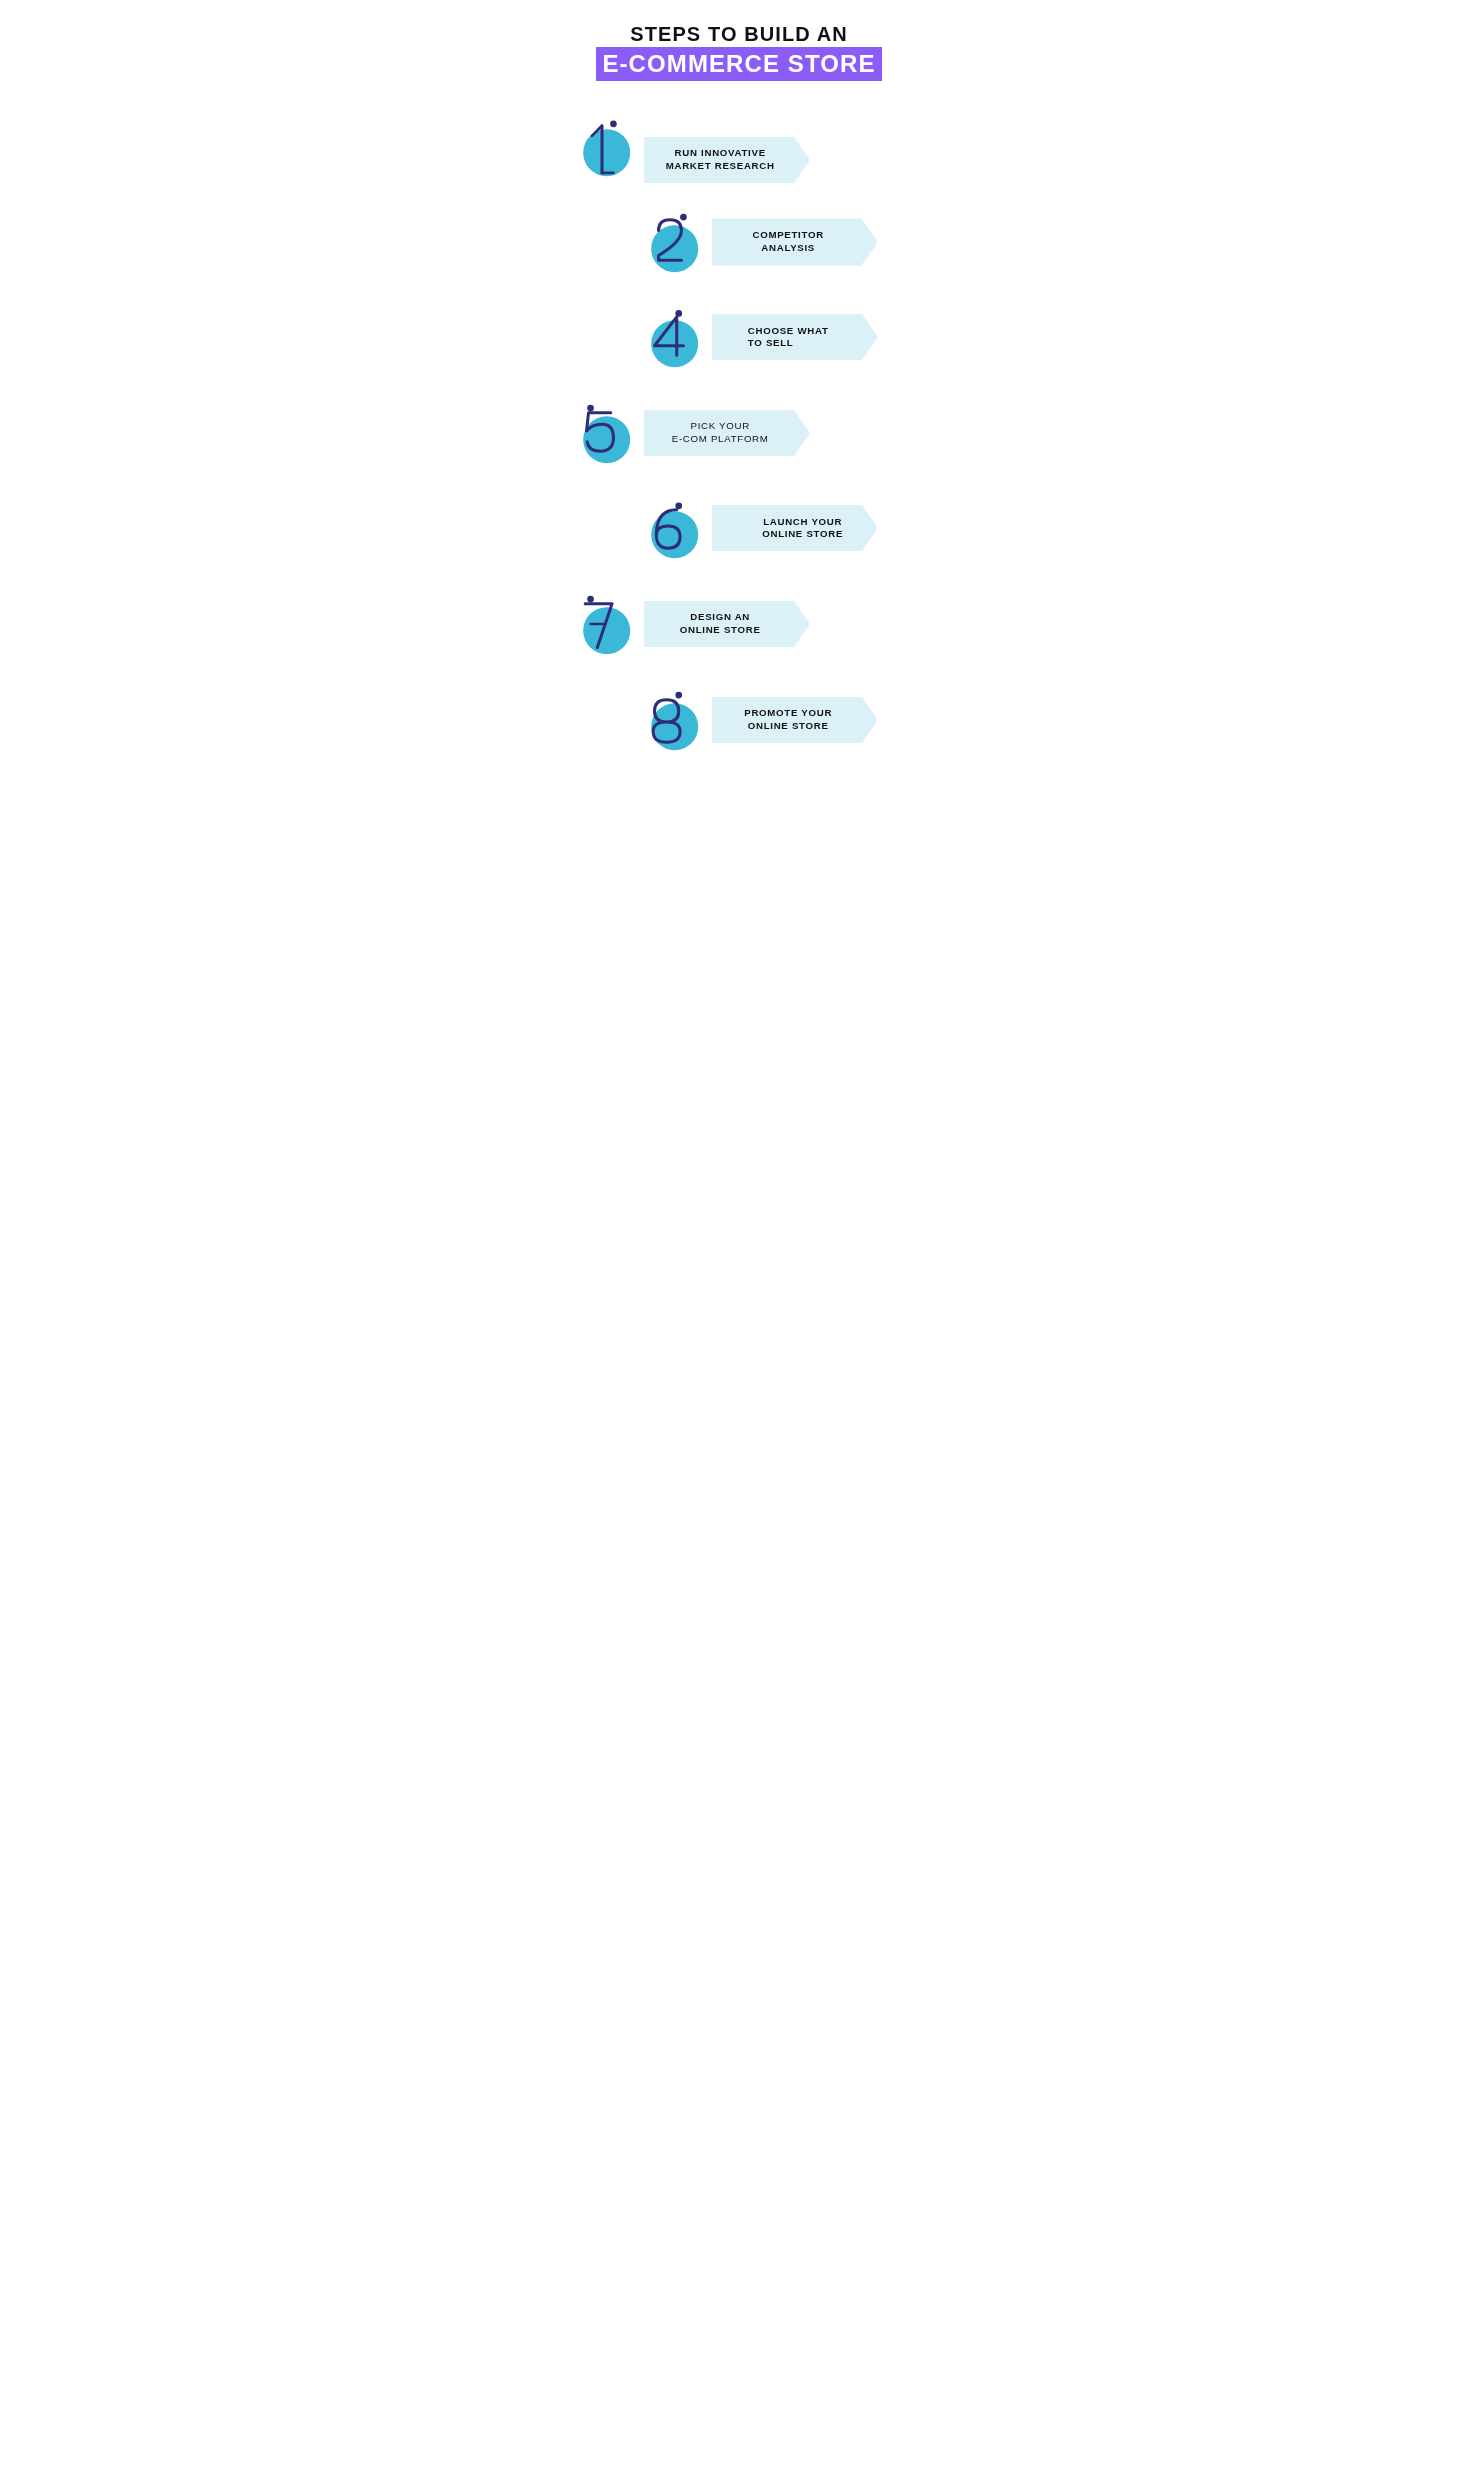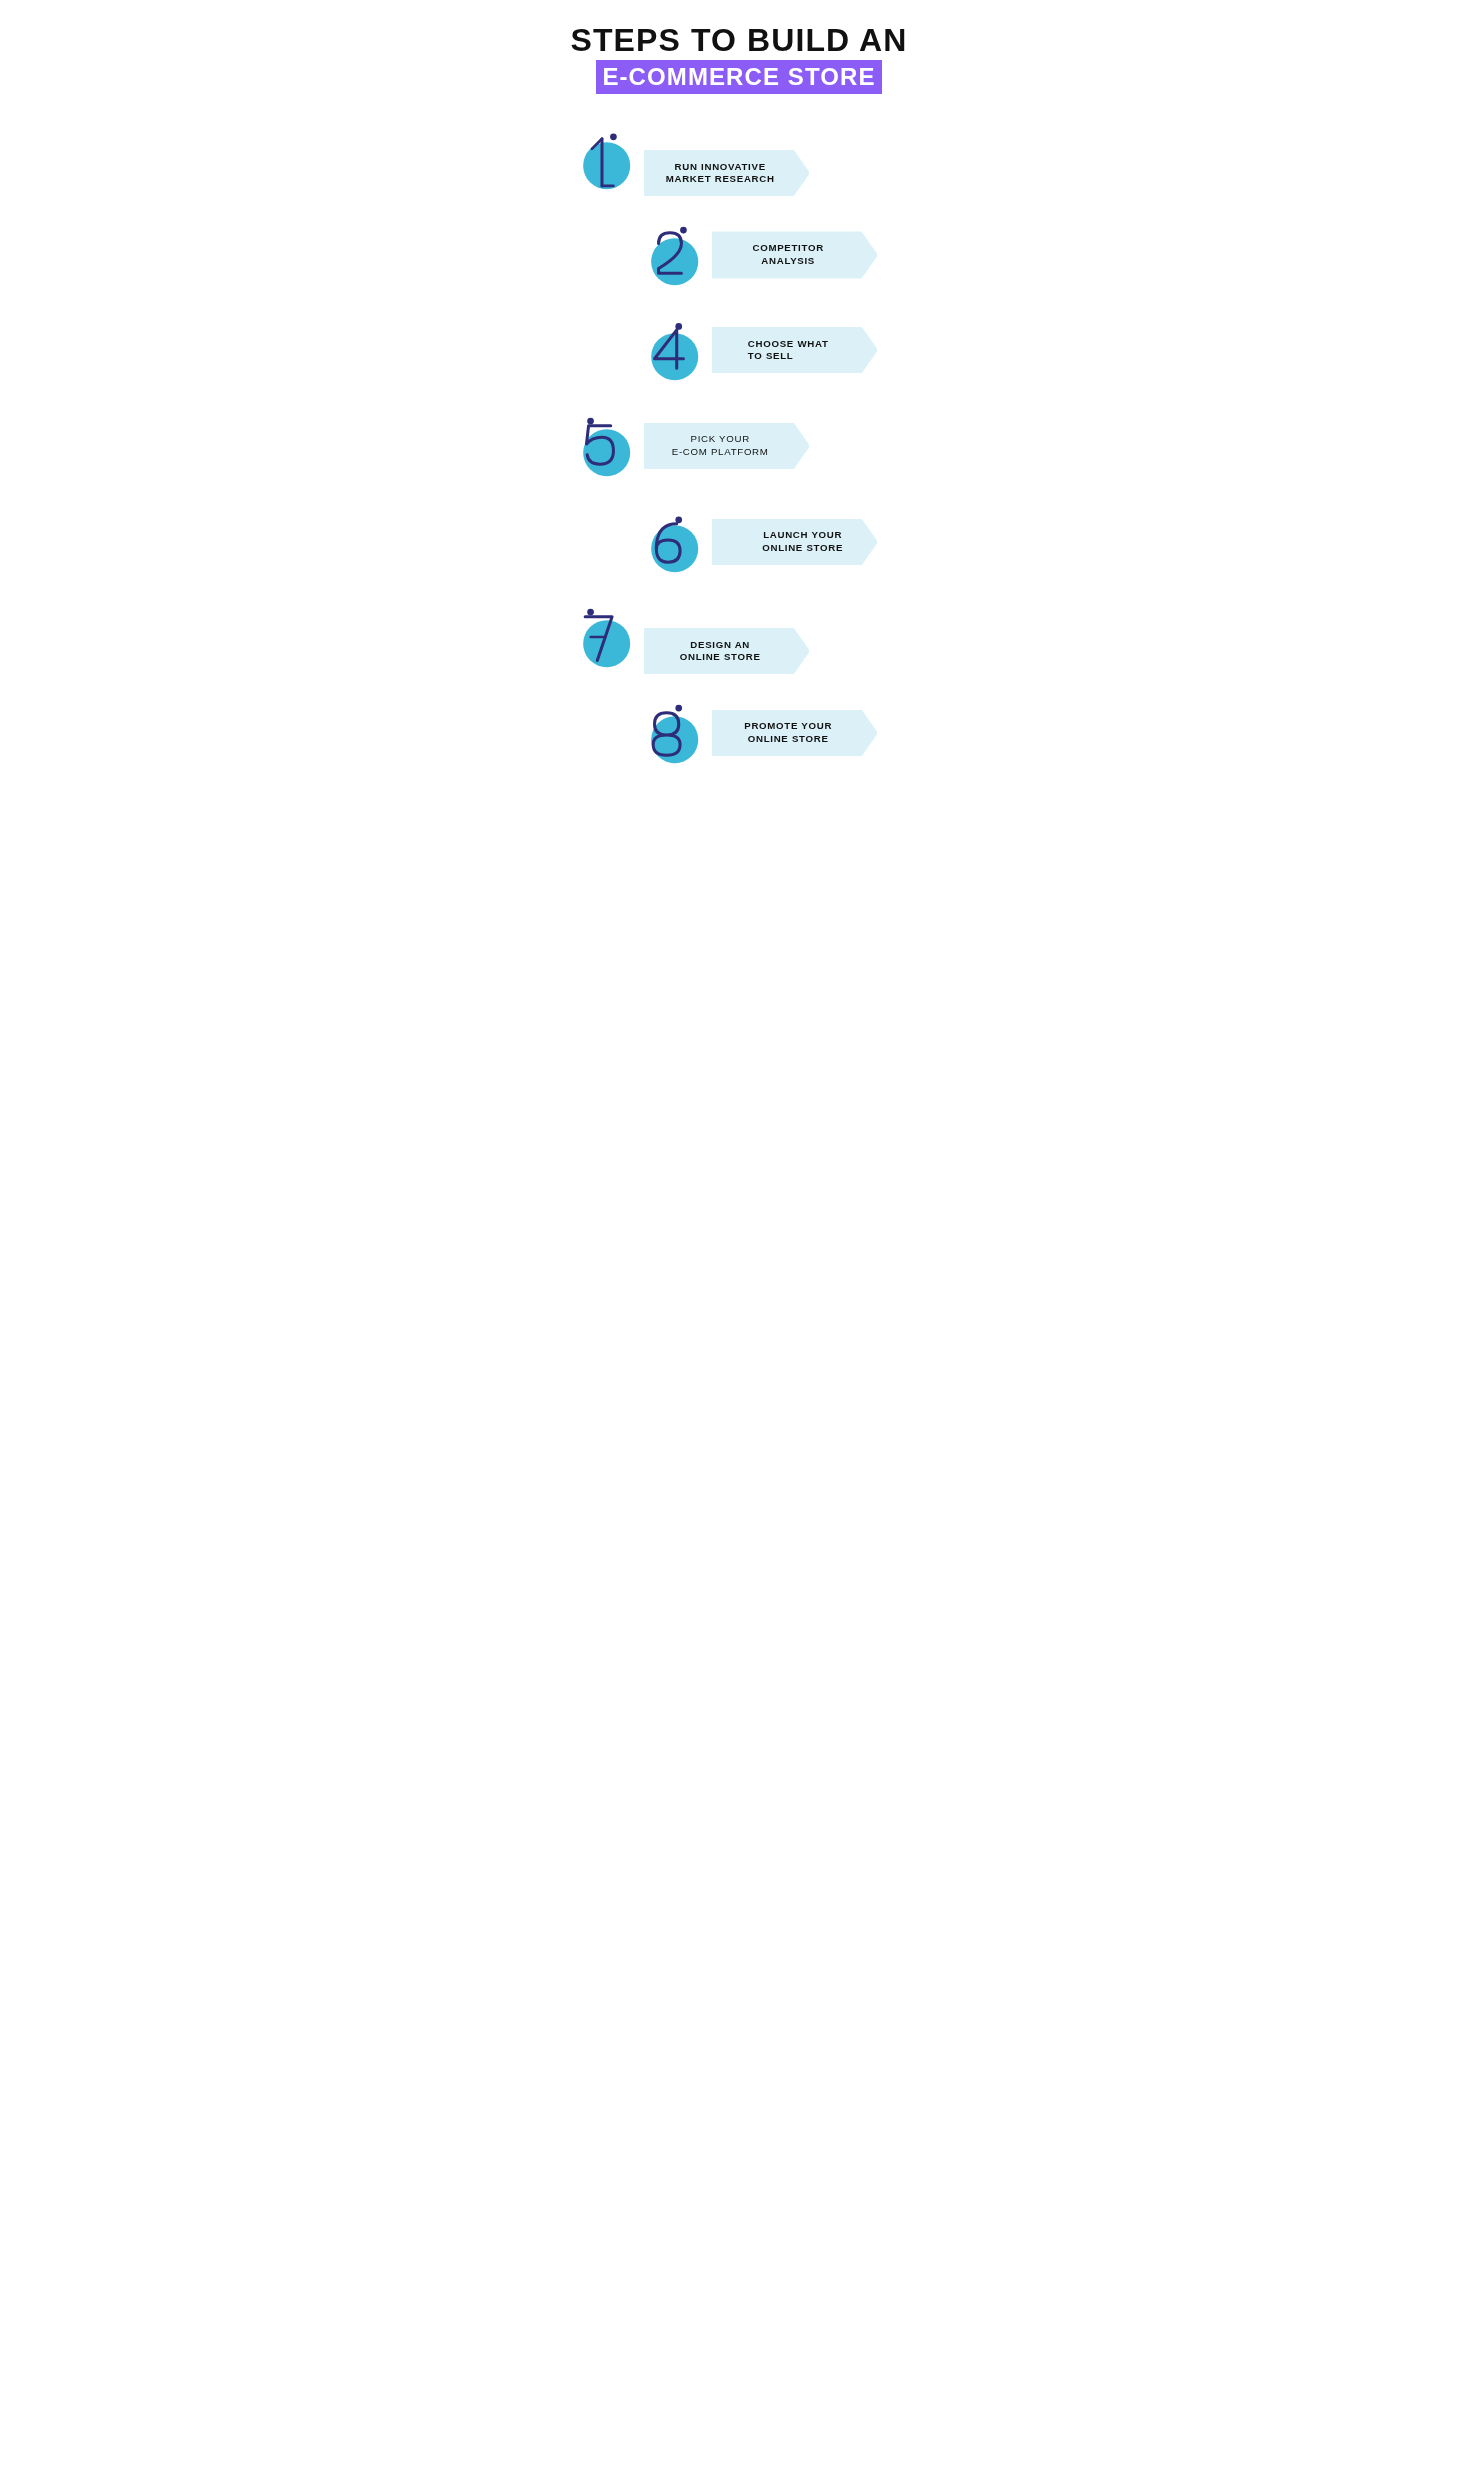--- a/index.html
+++ b/index.html
@@ -11,21 +11,21 @@
       padding: 23px 11.4px 34px 11.4px;
     }
 
     .page-title {
       text-align: center;
       margin-bottom: 28.4px;
     }
 
     .title-line1 {
       display: block;
-      font-size: 32px;
+      font-size: 20px;
       font-weight: 900;
       color: #111111;
       letter-spacing: 1.1px;
       text-transform: uppercase;
       line-height: 1.1;
     }
 
     .title-line2 {
       display: inline-block;
       background: #8b5cf6;
@@ -144,21 +144,21 @@
     <div style="position:relative; display:inline-block; width:165px; height:46px;">
       <svg viewBox="0 0 290 80" style="position:absolute;top:0;left:0;width:100%;height:100%;">
         <polygon points="0,0 262,0 290,40 262,80 0,80" fill="#3bb8d8" opacity="0.18" stroke="#3bb8d8" stroke-width="3"></polygon>
       </svg>
       <div style="position:relative;z-index:1;display:flex;align-items:center;justify-content:center;height:100%;padding:0 21.6px 0 9px;">
         <span style="font-size:9.7px;font-weight:900;color:#111;text-transform:uppercase;letter-spacing:0.7px;line-height:1.3;text-align:center;margin-left:29px;">LAUNCH YOUR<br>ONLINE STORE</span>
       </div>
     </div>
   </div>
     </div>
-    <div style="display: flex; align-items: flex-end; margin-bottom: 21.6px; margin-left: 0px;">
+    <div style="display: flex; align-items: center; margin-bottom: 21.6px; margin-left: 0px;">
       <div style="width: 74px; height: 74px; flex-shrink: 0;"><svg viewBox="0 0 110 115" xmlns="http://www.w3.org/2000/svg">
 
     <circle cx="62" cy="65" r="35" fill="#3bb8d8"></circle>
 
     <path d="M 30 25 L 70 25 L 48 90" stroke="#2d2d7a" stroke-width="4.5" fill="none" stroke-linecap="round" stroke-linejoin="round"></path>
     <line x1="38" y1="55" x2="60" y2="55" stroke="#2d2d7a" stroke-width="3.5" fill="none" stroke-linecap="round"></line>
 
     <circle cx="38" cy="18" r="5" fill="#2d2d7a"></circle>
   </svg></div>
       <div style="margin-left: 4.6px; flex-shrink: 0;">

